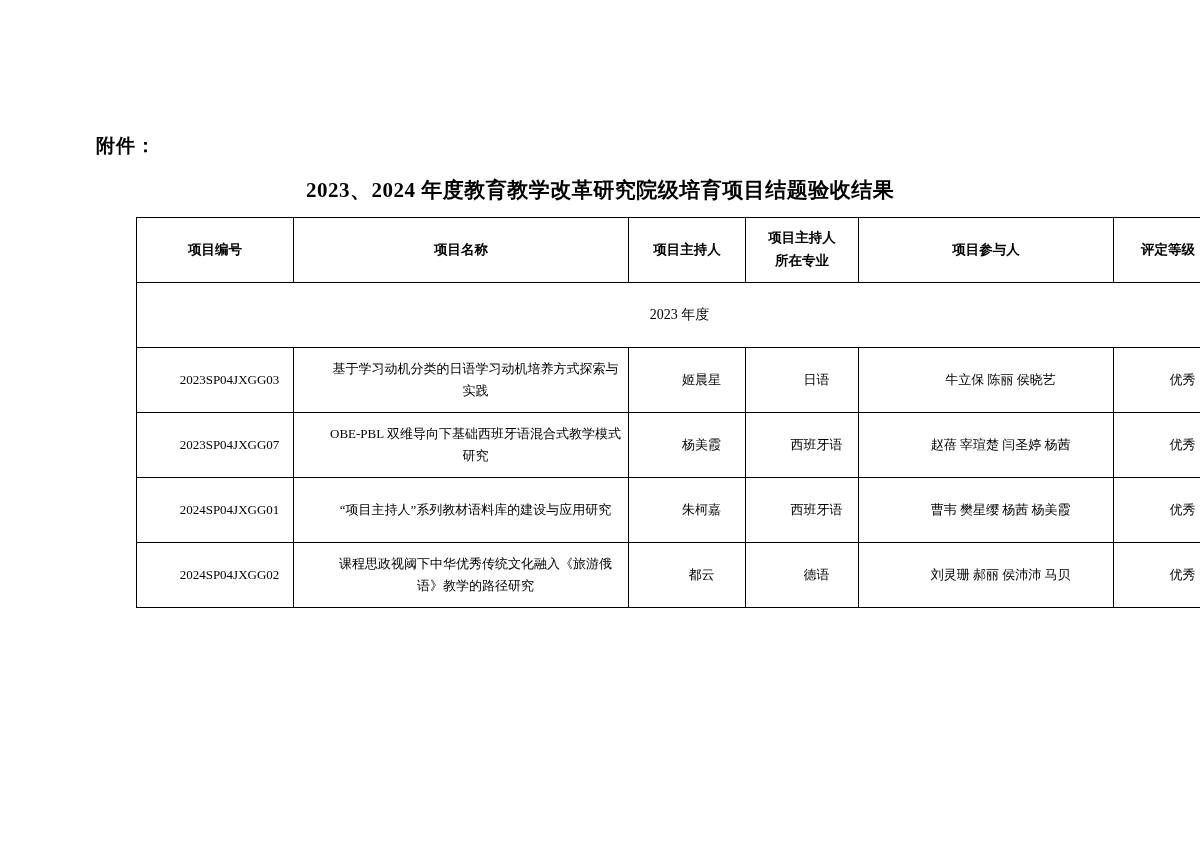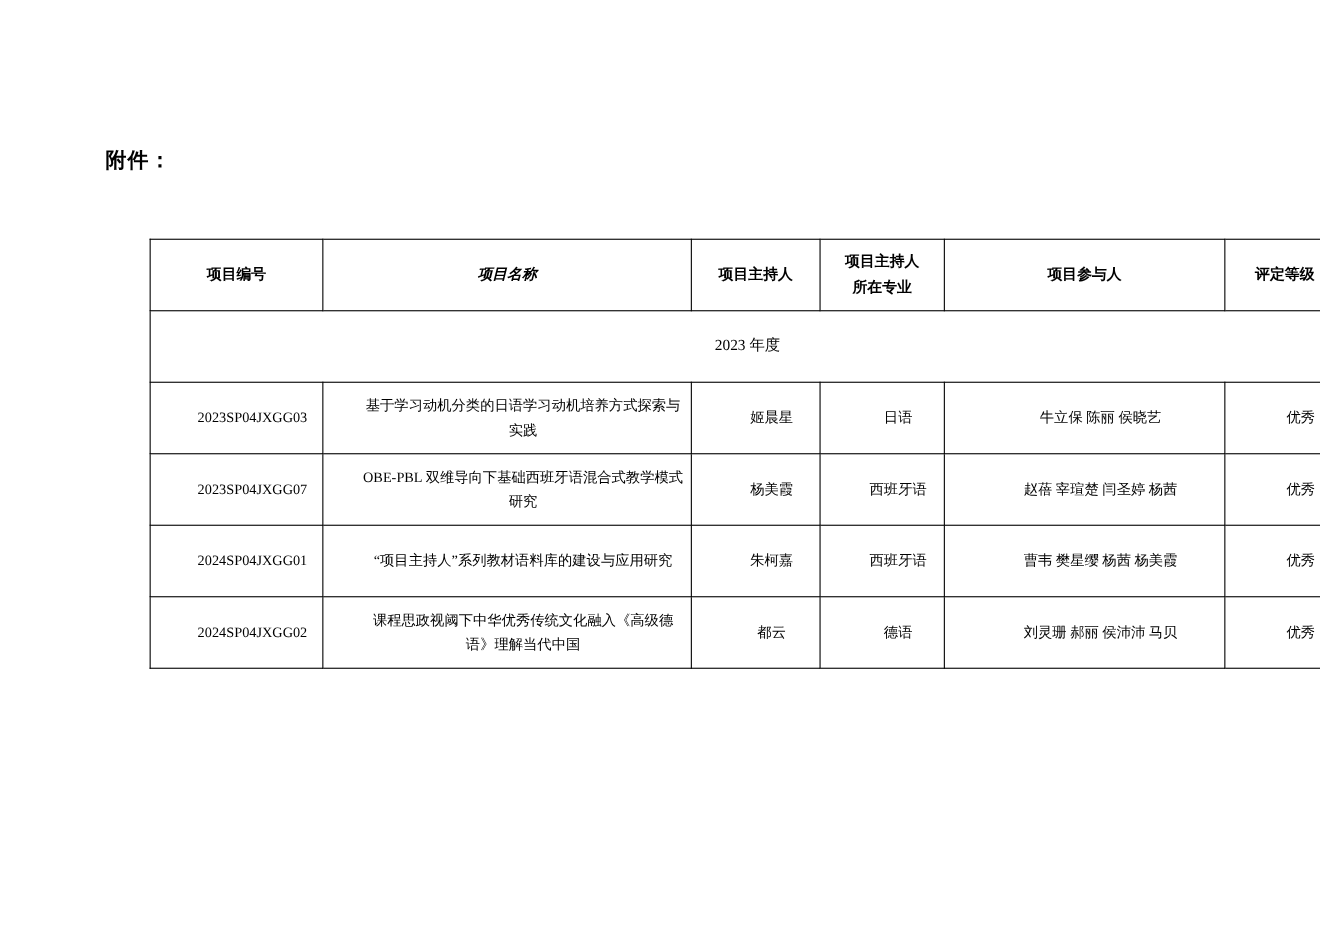--- a/index.html
+++ b/index.html
@@ -62,21 +62,21 @@
     padding: 6px 6px;
     line-height: 1.7;
     word-break: break-word;
   }
   table.result-table th {
     font-weight: bold;
     font-size: 13.5px;
     height: 52px;
   }
   .col-code   { width: 144px; }
-  .col-name   { width: 322px; font-style: italic; }
+  .col-name   { width: 322px; }
   .col-leader { width: 104px; }
   .col-major  { width: 100px; }
   .col-members{ width: 242px; }
   .col-grade  { width: 96px; }
 
   tr.group-row td {
     font-weight: normal;
     font-size: 14px;
     height: 52px;
   }
@@ -92,20 +92,21 @@
     display: block;
   }
 </style>
 </head>
 <body>
 
 <div class="page">
 
   <div class="attachment-label">附件：</div>
 
+  <div class="doc-title">2023、2024 年度教育教学改革研究院级培育项目结题验收结果</div>
 
   <table class="result-table">
     <thead>
       <tr>
         <th class="col-code">项目编号</th>
         <th class="col-name">项目名称</th>
         <th class="col-leader">项目主持人</th>
         <th class="col-major">
           <span class="two-line">项目主持人</span>
           <span class="two-line">所在专业</span>
@@ -145,21 +146,21 @@
         <td>2024SP04JXGG01</td>
         <td class="cell-name">“项目主持人”系列教材语料库的建设与应用研究</td>
         <td>朱柯嘉</td>
         <td>西班牙语</td>
         <td>曹韦 樊星缨 杨茜 杨美霞</td>
         <td>优秀</td>
       </tr>
 
       <tr class="data-row">
         <td>2024SP04JXGG02</td>
-        <td class="cell-name">课程思政视阈下中华优秀传统文化融入《高级德语》理解当代中国</td>
+        <td class="cell-name">课程思政视阈下中华优秀传统文化融入《旅游俄语》教学的路径研究</td>
         <td>都云</td>
         <td>德语</td>
         <td>刘灵珊 郝丽 侯沛沛 马贝</td>
         <td>优秀</td>
       </tr>
 
     </tbody>
   </table>
 
 </div>

